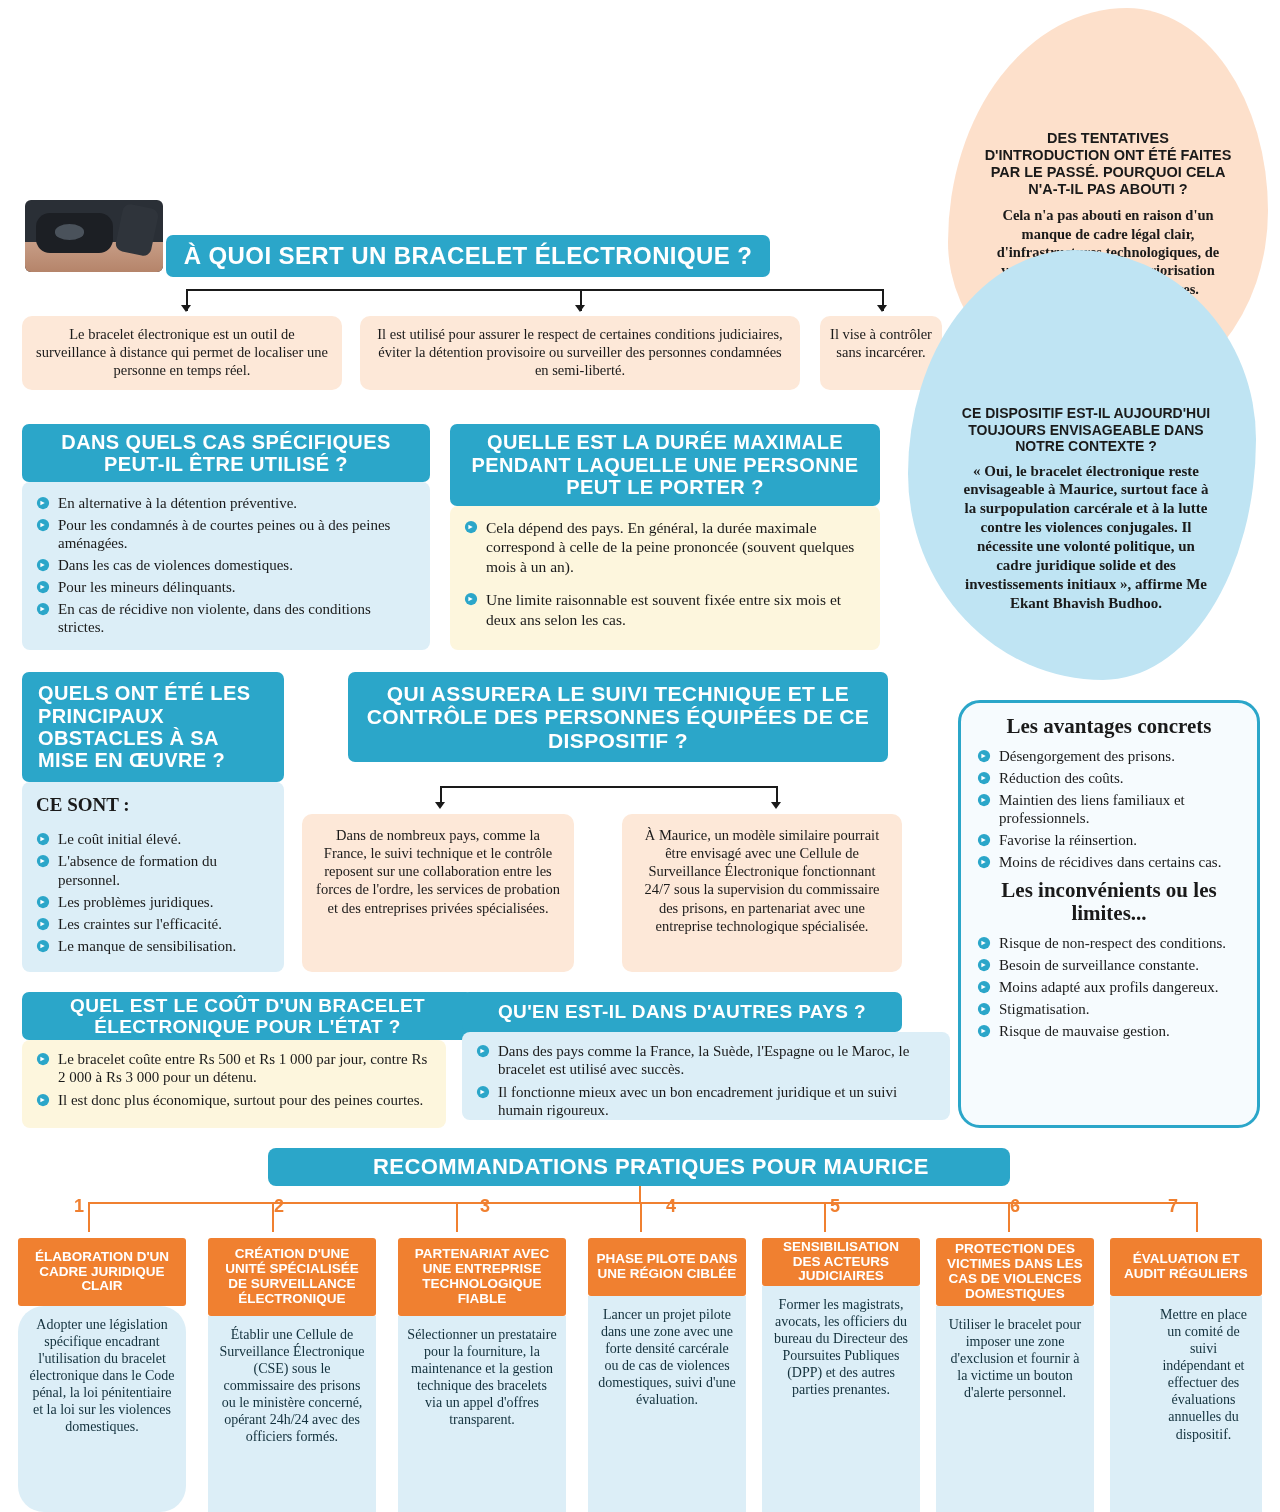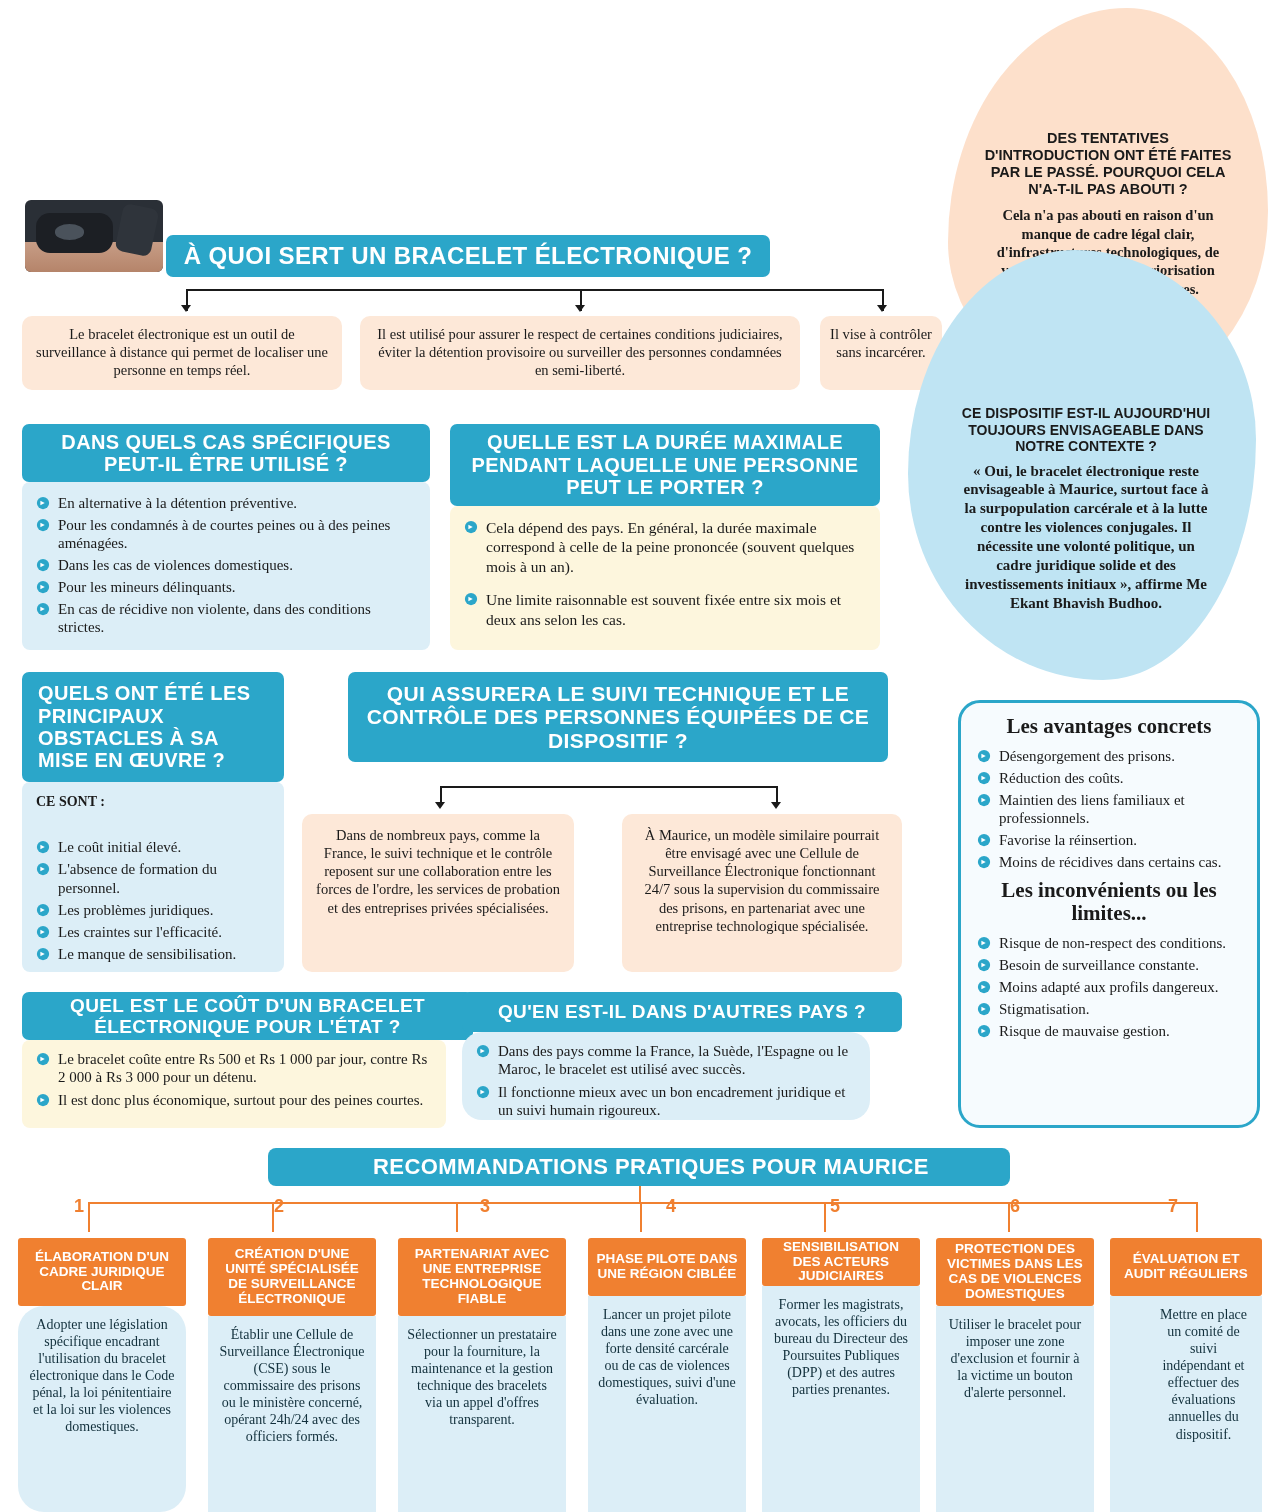--- a/index.html
+++ b/index.html
@@ -174,21 +174,21 @@
           <svg viewBox="0 0 16 16" width="14" height="14">
             <circle cx="8" cy="8" r="7" fill="#2ba6c9"></circle>
             <path d="M5 5.5 L10 8 L5 10.5 Z" fill="#fff"></path>
           </svg>
         </span><span>Une limite raisonnable est souvent fixée entre six mois et deux ans selon les cas.</span></li>
   </ul>
 </div>
 
 <div class="abs hdr" style="left:22px; top:672px; width:262px; height:110px; font-size:20px; text-align:left; justify-content:flex-start; padding-left:16px;">QUELS ONT ÉTÉ LES PRINCIPAUX OBSTACLES À SA MISE EN ŒUVRE ?</div>
 <div class="abs body-blue" style="left:22px; top:782px; width:262px; height:190px; padding:12px 14px;">
-  <div class="serif" style="font-weight:bold; font-size:14px; margin-bottom:28px;">CE SONT :</div>
+  <div class="serif" style="font-weight:bold; font-size:19px; margin-bottom:14px;">CE SONT :</div>
   <ul class="list serif" style="font-size:15px; line-height:1.22;">
     <li><span class="arrow-ico">
           <svg viewBox="0 0 16 16" width="14" height="14">
             <circle cx="8" cy="8" r="7" fill="#2ba6c9"></circle>
             <path d="M5 5.5 L10 8 L5 10.5 Z" fill="#fff"></path>
           </svg>
         </span><span>Le coût initial élevé.</span></li>
     <li><span class="arrow-ico">
           <svg viewBox="0 0 16 16" width="14" height="14">
             <circle cx="8" cy="8" r="7" fill="#2ba6c9"></circle>
@@ -238,21 +238,21 @@
     <li><span class="arrow-ico">
           <svg viewBox="0 0 16 16" width="14" height="14">
             <circle cx="8" cy="8" r="7" fill="#2ba6c9"></circle>
             <path d="M5 5.5 L10 8 L5 10.5 Z" fill="#fff"></path>
           </svg>
         </span><span>Il est donc plus économique, surtout pour des peines courtes.</span></li>
   </ul>
 </div>
 
 <div class="abs hdr" style="left:462px; top:992px; width:440px; height:40px; font-size:19px;">QU'EN EST-IL DANS D'AUTRES PAYS ?</div>
-<div class="abs body-blue" style="left:462px; top:1032px; width:408px; height:88px; padding:10px 14px;border-radius:20px;">
+<div class="abs body-blue" style="left:462px; top:1032px; width:488px; height:88px; padding:10px 14px;">
   <ul class="list serif" style="font-size:15px; line-height:1.22;">
     <li><span class="arrow-ico">
           <svg viewBox="0 0 16 16" width="14" height="14">
             <circle cx="8" cy="8" r="7" fill="#2ba6c9"></circle>
             <path d="M5 5.5 L10 8 L5 10.5 Z" fill="#fff"></path>
           </svg>
         </span><span>Dans des pays comme la France, la Suède, l'Espagne ou le Maroc, le bracelet est utilisé avec succès.</span></li>
     <li><span class="arrow-ico">
           <svg viewBox="0 0 16 16" width="14" height="14">
             <circle cx="8" cy="8" r="7" fill="#2ba6c9"></circle>

